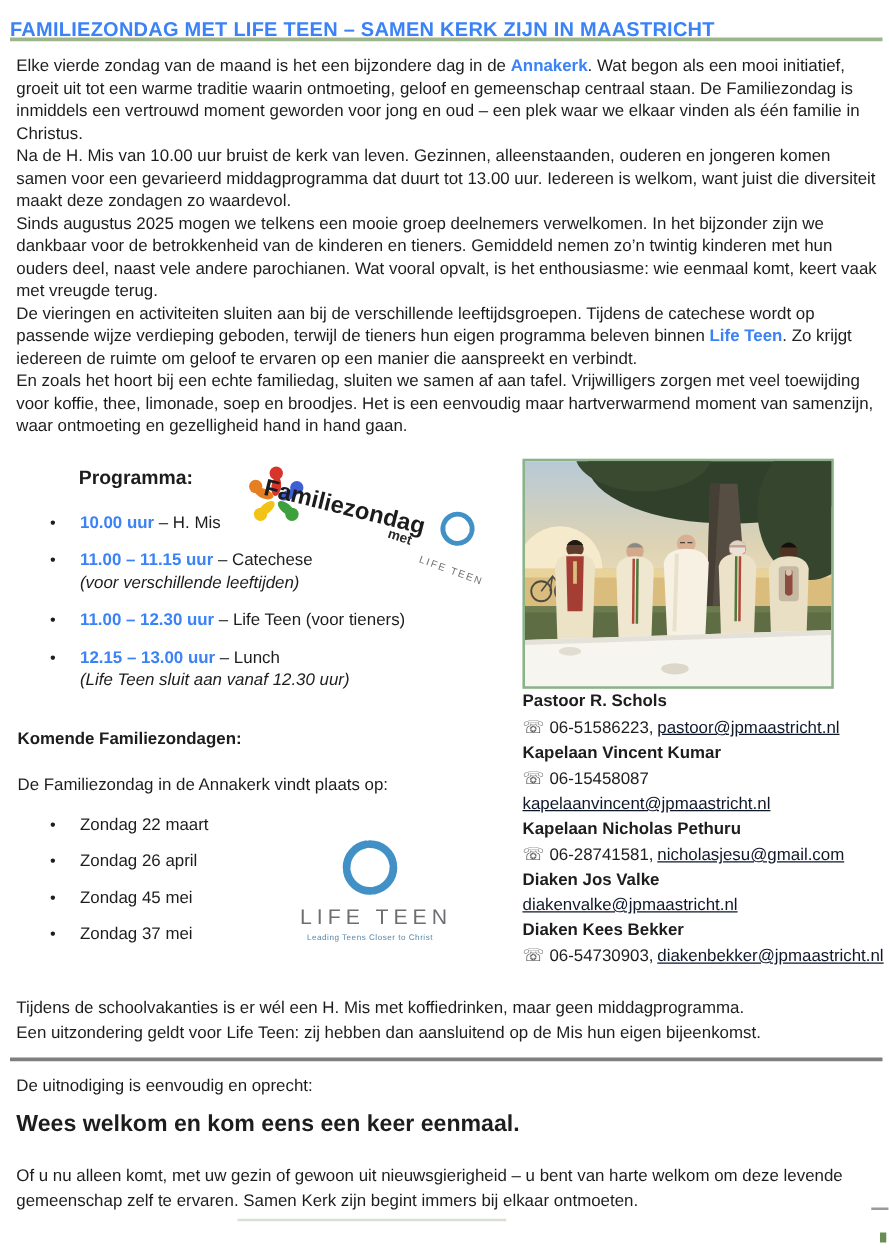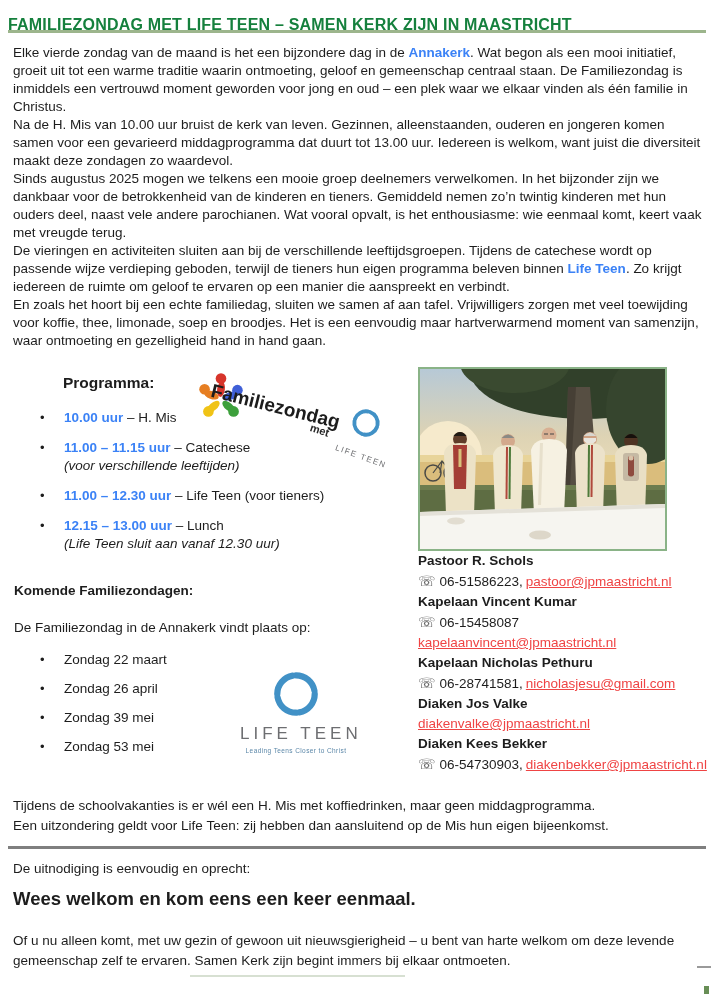--- a/index.html
+++ b/index.html
@@ -2,21 +2,21 @@
 <html><head>
 <meta charset="utf-8">
 <style>
   html,body{margin:0;padding:0;background:#ffffff;}
   .page{
     position:relative;width:711px;height:1000px;background:#ffffff;overflow:hidden;
     font-family:"Liberation Sans", sans-serif;color:#1d1d1d;
   }
   .abs{position:absolute;}
   
-  .title{left:8px;top:5px;width:698px;font-size:16px;font-weight:700;color:#15803d;letter-spacing:.2px;}
+  .title{left:8px;top:5px;width:698px;font-size:16px;font-weight:700;color:#3b82f6;letter-spacing:.2px;}
   .rule-green{left:8px;top:30px;width:698px;height:3px;background:#9cb58c;}
   
   .intro{left:13px;top:44px;width:692px;font-size:13.5px;line-height:18px;}
   .intro p{margin:0;}
   b{color:#3b82f6;}
   
   .prog-heading{left:63px;top:374px;font-size:15.5px;font-weight:700;}
   .prog-list,.date-list{list-style:none;margin:0;padding:0;font-size:13.5px;line-height:18px;}
   .prog-list{left:38px;top:409px;width:360px;}
   .prog-list li,.date-list li{position:relative;padding-left:26px;margin-bottom:12px;}
@@ -41,21 +41,21 @@
   .lt-name{font-size:17px;letter-spacing:4px;color:#6d6e71;white-space:nowrap;}
   .lt-tagline{font-size:6.5px;letter-spacing:.4px;color:#5b87a8;margin-top:3px;white-space:nowrap;}
   
   .photo{left:418px;top:367px;width:245px;height:180px;border:2px solid #8ab387;box-sizing:content-box;background:#dfe6ea;}
   .photo svg{display:block;}
   
   .pastoral{left:418px;top:551px;width:292px;font-size:13.5px;line-height:20px;}
   .pt-heading{font-weight:700;}
   .pt-name{font-weight:700;}
   .phone-icon{color:#3f3f3f;font-size:14px;margin-right:4px;}
-  .email-link{color:#ef4444;text-decoration:underline;cursor:pointer;}
+  .email-link{color:#0f172a;text-decoration:underline;cursor:pointer;}
   .pt-line a{margin-left:3px;}
   .pt-line.only-link a{margin-left:0;}
   
   .closing1{left:13px;top:796px;width:694px;font-size:13.5px;line-height:20px;}
   .closing1 p{margin:0;}
   .rule-gray{left:8px;top:846px;width:698px;height:3px;background:#7f7f7f;}
   .invite{left:13px;top:861px;font-size:13.5px;}
   .welcome{left:13px;top:888px;font-size:18.5px;font-weight:700;}
   .outro{left:13px;top:931px;width:694px;font-size:13.5px;line-height:20px;}
   
@@ -190,22 +190,22 @@
       <ellipse cx="120" cy="166" rx="11" ry="4.5" fill="#ddd7c9"></ellipse>
       <ellipse cx="36" cy="152" rx="9" ry="3.5" fill="#e2ddd1"></ellipse>
     </svg>
   </div>
 
   <div class="abs upc-heading">Komende Familiezondagen:</div>
   <div class="abs upc-intro">De Familiezondag in de Annakerk vindt plaats op:</div>
   <ul class="abs date-list">
     <li>Zondag 22 maart</li>
     <li>Zondag 26 april</li>
-    <li>Zondag 39 mei</li>
-    <li>Zondag 53 mei</li>
+    <li>Zondag 45 mei</li>
+    <li>Zondag 37 mei</li>
   </ul>
 
   <div class="abs lt-logo">
     <svg class="swirl" viewBox="0 0 100 100">
         <use href="#lt-swirl"></use>
       </svg>
     <div class="lt-name">LIFE TEEN</div>
     <div class="lt-tagline">Leading Teens Closer to Christ</div>
   </div>
 

